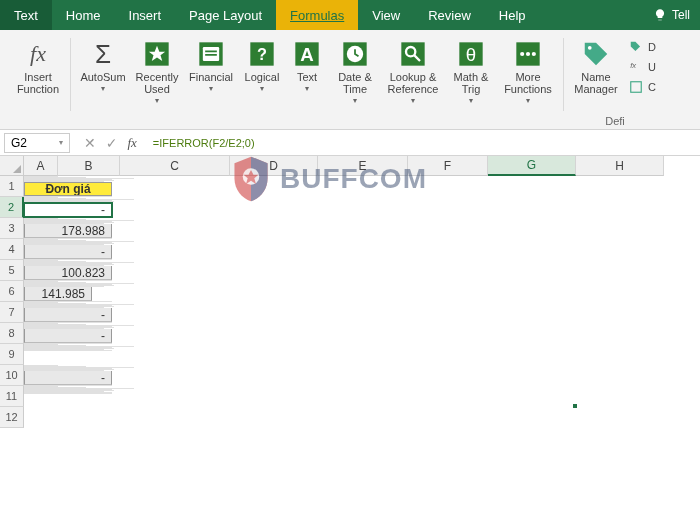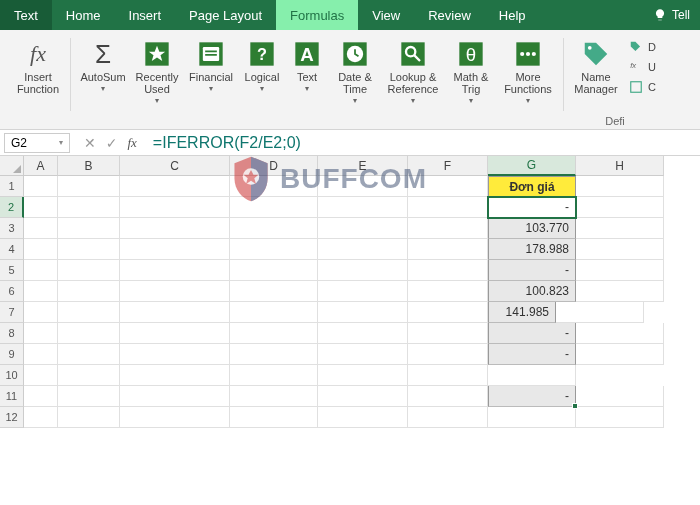--- a/index.html
+++ b/index.html
@@ -2,21 +2,21 @@
 <html><head>
 <meta charset="utf-8">
 <style>
   * { box-sizing: border-box; margin: 0; padding: 0; }
   body { font-family: "Segoe UI", Arial, sans-serif; font-size: 12px; background: #fff; width: 700px; height: 505px; overflow: hidden; position: relative; }
 
   
   .tabbar { background: #217346; height: 30px; display: flex; align-items: stretch; color: #fff; }
   .tab { padding: 0 14px; display: flex; align-items: center; font-size: 13px; cursor: pointer; }
   .tab.file { background: #185c37; font-weight: 400; }
-  .tab.active { background: #86efac; color: #217346; }
+  .tab.active { background: #eab308; color: #217346; text-decoration: underline; }
   .tell-group { margin-left: auto; display: flex; align-items: center; padding: 0 10px; gap: 5px; }
   .lightbulb { width: 14px; height: 14px; }
 
   
   .ribbon { background: #f3f3f3; border-bottom: 1px solid #d4d4d4; height: 100px; display: flex; padding: 4px 6px 0 6px; }
   .group { display: flex; flex-direction: column; align-items: center; padding: 0 6px; position: relative; }
   .group-sep { width: 1px; background: #d9d9d9; margin: 4px 0 18px 0; }
   .group-buttons { display: flex; gap: 2px; }
   .big-btn { display: flex; flex-direction: column; align-items: center; justify-content: flex-start; width: 52px; padding: 2px 2px; cursor: pointer; border: 1px solid transparent; }
   .big-btn .icon-slot { height: 34px; display: flex; align-items: center; justify-content: center; }
@@ -28,42 +28,42 @@
   .small-btn { display: flex; align-items: center; gap: 4px; padding: 1px 4px; font-size: 11px; color: #444; cursor: pointer; }
   .small-icon { width: 16px; height: 16px; display: flex; align-items: center; justify-content: center; }
 
   
   .formulabar { display: flex; align-items: center; height: 26px; border-bottom: 1px solid #d4d4d4; background: #fff; }
   .namebox { width: 66px; border: 1px solid #ccc; margin: 2px 4px; height: 20px; display: flex; align-items: center; padding: 0 6px; font-size: 12px; background: #fff; }
   .namebox-caret { font-size: 8px; color: #888; margin-left: auto; }
   .fb-btns { display: flex; align-items: center; gap: 10px; padding: 0 10px; color: #999; }
   .fb-btns span { cursor: pointer; }
   .fx-label { font-style: italic; font-family: "Times New Roman", serif; font-size: 13px; color: #555; }
-  .formula-input { flex: 1; border: none; height: 20px; padding: 0 6px; font-size: 16px; color: #0f766e; outline: none; }
+  .formula-input { flex: 1; border: none; height: 20px; padding: 0 6px; font-size: 11px; color: #4d7c0f; outline: none; }
 
   
   .watermark { position: absolute; top: 155px; left: 230px; display: flex; align-items: center; gap: 8px; opacity: 0.55; pointer-events: none; z-index: 50; }
   .watermark .shield { width: 42px; height: 48px; }
   .watermark .wm-text { font-size: 28px; font-weight: 700; color: #4a5a7a; letter-spacing: 1px; font-family: Arial, sans-serif; }
 
   
   .grid-wrap { position: relative; }
   .corner { position: absolute; top: 0; left: 0; width: 24px; height: 20px; background: #f0f0f0; border-right: 1px solid #ccc; border-bottom: 1px solid #ccc; }
   .corner::after { content: ""; position: absolute; right: 2px; bottom: 2px; border-style: solid; border-width: 0 0 8px 8px; border-color: transparent transparent #b0b0b0 transparent; }
 
   .col-headers { display: flex; position: absolute; top: 0; left: 24px; height: 20px; }
   .col-h { background: #f0f0f0; border-right: 1px solid #d4d4d4; border-bottom: 1px solid #ccc; display: flex; align-items: center; justify-content: center; font-size: 12px; color: #444; }
   .col-h.sel { background: #d8e8dc; color: #217346; border-bottom: 2px solid #217346; }
 
   .row-headers { position: absolute; top: 20px; left: 0; width: 24px; }
   .row-h { height: 21px; background: #f0f0f0; border-right: 1px solid #ccc; border-bottom: 1px solid #d4d4d4; display: flex; align-items: center; justify-content: center; font-size: 11px; color: #555; }
   .row-h.sel { background: #d8e8dc; color: #217346; border-right: 2px solid #217346; }
 
   .cells { position: absolute; top: 20px; left: 24px; }
-  .row { display: flex; height: 21px; }
+  .row { display: flex; height: 21px; flex-direction: column; }
   .cell { border-right: 1px solid #e0e0e0; border-bottom: 1px solid #e0e0e0; display: flex; align-items: center; justify-content: flex-end; padding: 0 6px; font-size: 12px; color: #333; background: #fff; overflow: hidden; }
 
   .g-header { background: #ffeb3b !important; font-weight: 700; justify-content: center; border: 1px solid #999 !important; }
   .g-data { background: #e8e8e8 !important; border-left: 1px solid #999 !important; border-right: 1px solid #999 !important; border-bottom: 1px solid #bbb !important; }
   .g-active { outline: 2px solid #217346; outline-offset: -1px; background: #fff !important; position: relative; z-index: 2; }
 
   
   .fill-handle { position: absolute; width: 6px; height: 6px; background: #217346; border: 1px solid #fff; z-index: 5; }
 
   
@@ -318,30 +318,20 @@
         <div class="cell g-data g-active" style="width: 88px;">-</div>
         <div class="cell" style="width: 88px;"></div>
       </div>
       <div class="row">
         <div class="cell" style="width: 34px;"></div>
         <div class="cell" style="width: 62px;"></div>
         <div class="cell" style="width: 110px;"></div>
         <div class="cell" style="width: 88px;"></div>
         <div class="cell" style="width: 90px;"></div>
         <div class="cell" style="width: 80px;"></div>
-        <div class="cell g-data" style="width: 88px;">103.770</div>
-        <div class="cell" style="width: 88px;"></div>
-      </div>
-      <div class="row">
-        <div class="cell" style="width: 34px;"></div>
-        <div class="cell" style="width: 62px;"></div>
-        <div class="cell" style="width: 110px;"></div>
-        <div class="cell" style="width: 88px;"></div>
-        <div class="cell" style="width: 90px;"></div>
-        <div class="cell" style="width: 80px;"></div>
         <div class="cell g-data" style="width: 88px;">178.988</div>
         <div class="cell" style="width: 88px;"></div>
       </div>
       <div class="row">
         <div class="cell" style="width: 34px;"></div>
         <div class="cell" style="width: 62px;"></div>
         <div class="cell" style="width: 110px;"></div>
         <div class="cell" style="width: 88px;"></div>
         <div class="cell" style="width: 90px;"></div>
         <div class="cell" style="width: 80px;"></div>

